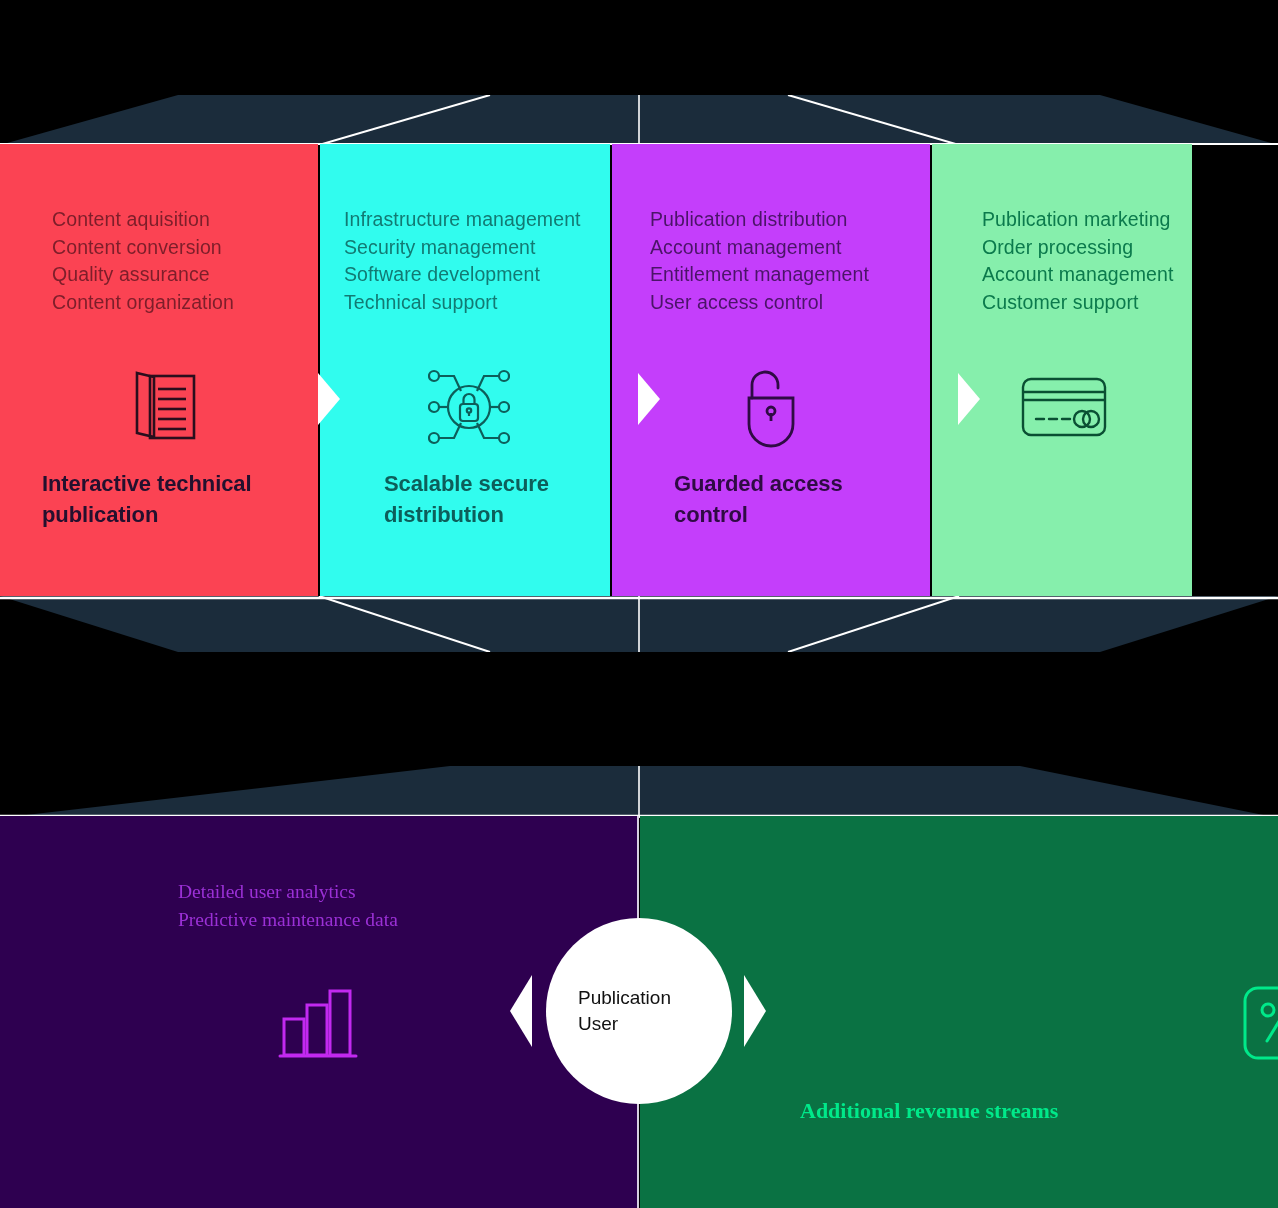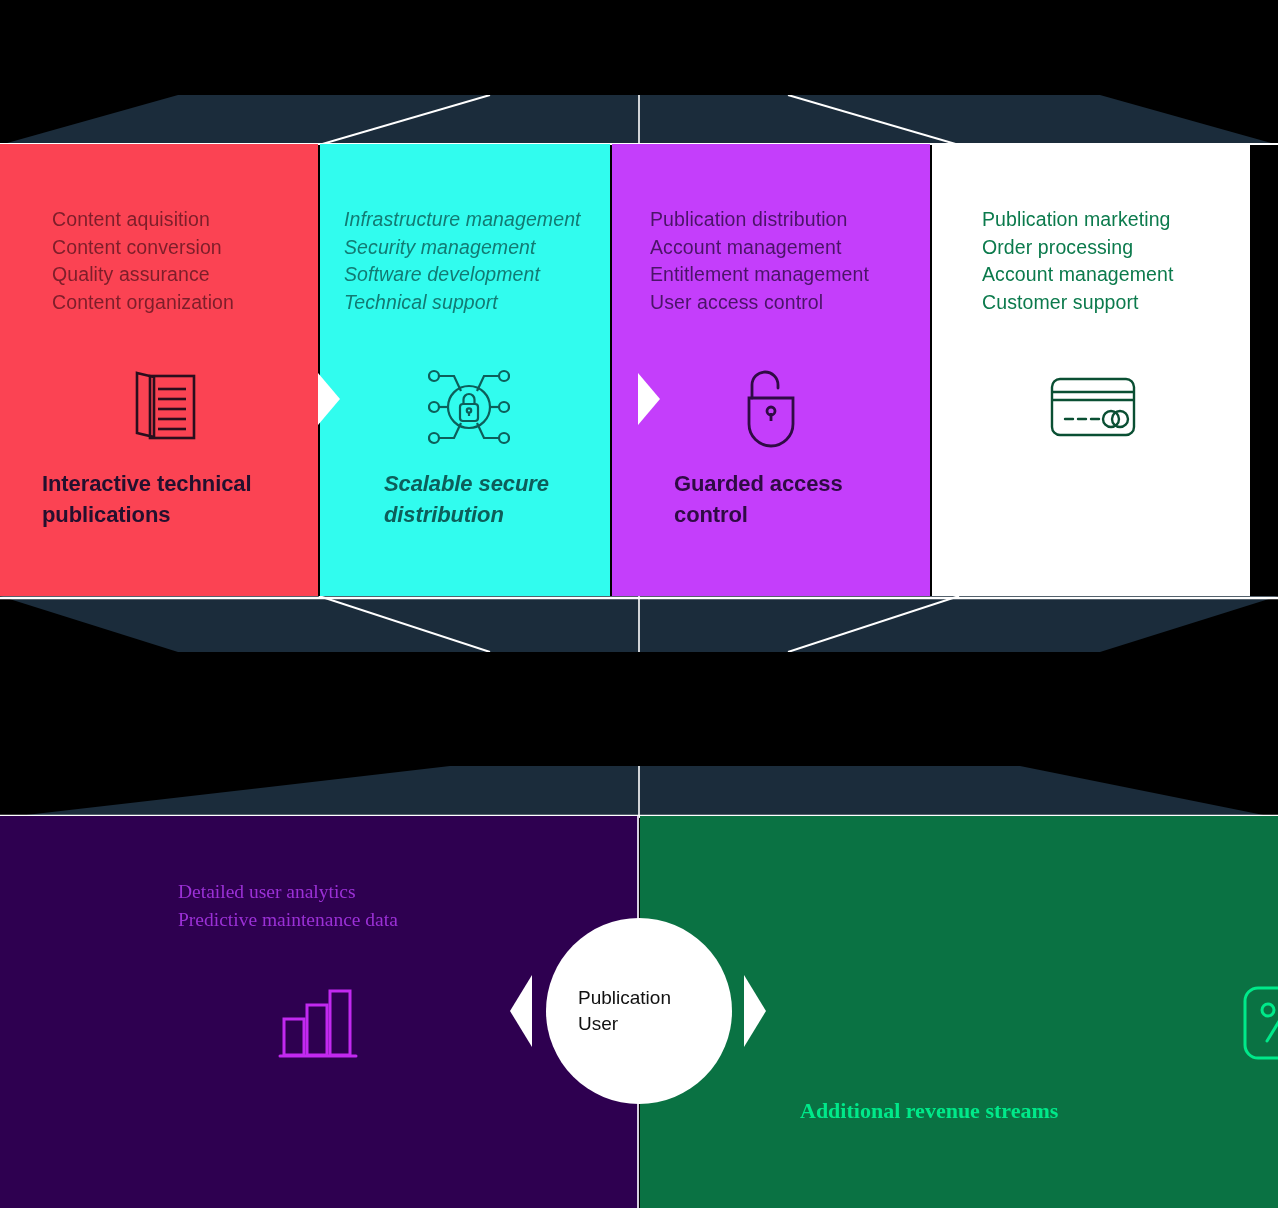--- a/index.html
+++ b/index.html
@@ -40,23 +40,23 @@
     height: 452px;
     display: flex;
   }
   .panel {
     position: relative;
     box-sizing: border-box;
     padding: 62px 0 0 0;
     overflow: visible;
   }
   .p1 { width: 318px;  background: #FB4353; }
-  .p2 { width: 290px;  background: #31FCEE; margin-left: 2px; font-style: italic; }
+  .p2 { width: 290px;  background: #31FCEE; margin-left: 2px; }
   .p3 { width: 318px;  background: #C43EFB; margin-left: 2px; }
-  .p4 { width: 318px;  background: #ffffff; margin-left: 2px; }
+  .p4 { width: 260px;  background: #86efac; margin-left: 2px; }
 
   .bullets {
     font-size: 19.5px;
     line-height: 27.5px;
     white-space: pre-line;
     letter-spacing: 0.1px;
   }
   .p1 .bullets { color: #7D1E2A; padding-left: 52px; }
   .p2 .bullets { color: #127A73; padding-left: 24px; }
   .p3 .bullets { color: #4B1468; padding-left: 38px; }
@@ -219,21 +219,21 @@
           <path d="M16 6 L33 10 L33 70 L16 66 Z"></path>
           <rect x="29" y="9" width="44" height="62"></rect>
           <line x1="37" y1="22" x2="65" y2="22"></line>
           <line x1="37" y1="32" x2="65" y2="32"></line>
           <line x1="37" y1="42" x2="65" y2="42"></line>
           <line x1="37" y1="52" x2="65" y2="52"></line>
           <line x1="37" y1="62" x2="65" y2="62"></line>
         </svg>
       </div>
       <div class="panel-title">Interactive technical
-publications</div>
+publication</div>
     </div>
 
     <div class="panel p2">
       <div class="bullets">Infrastructure management
 Security management
 Software development
 Technical support</div>
       <div class="icon-wrap">
         <svg width="82" height="80" viewBox="0 0 82 80" fill="none" stroke="#0D5E5A" stroke-width="2.2">
           <circle cx="41" cy="40" r="21"></circle>

